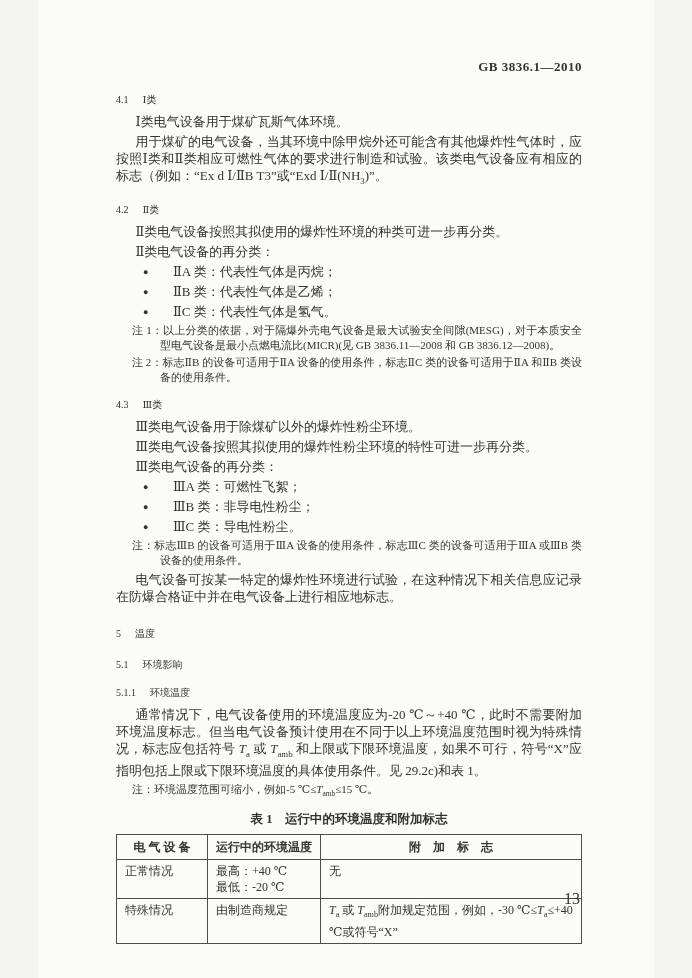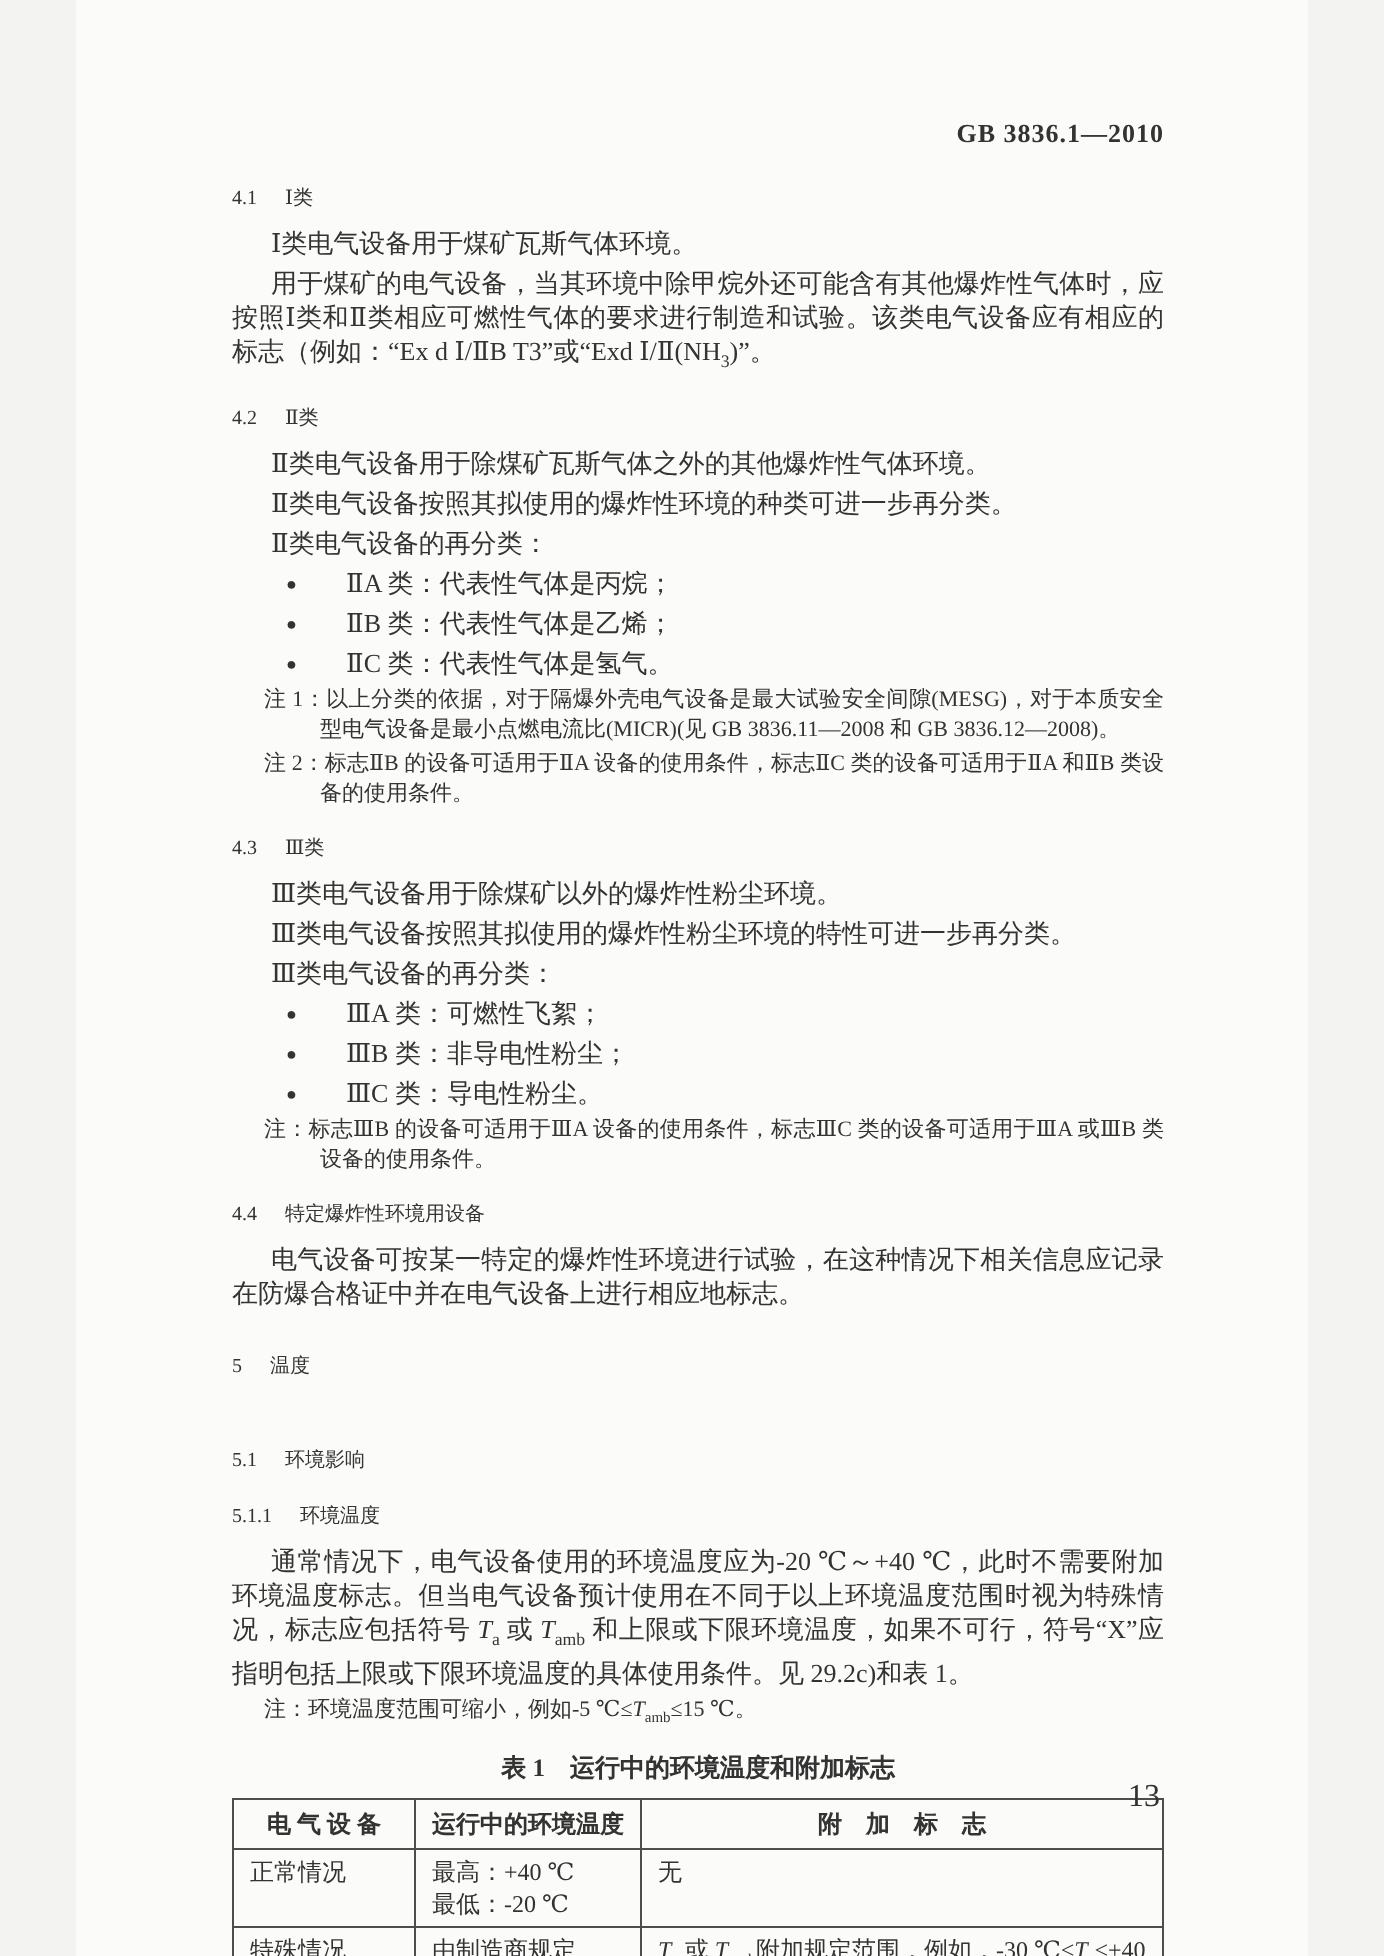--- a/index.html
+++ b/index.html
@@ -28,21 +28,21 @@
     margin-bottom: 16px;
     letter-spacing: 0.5px;
   }
   .heading {
     font-weight: normal;
     font-size: 10px;
     margin: 11px 0 5px 0;
   }
   .heading .hnum { margin-right: 14px; }
   .major-gap { margin-top: 20px; }
-  .sub-gap { margin-top: 30px; }
+  .sub-gap { margin-top: 14px; }
   p.body-p {
     margin: 3px 0;
     text-indent: 1.5em;
     text-align: justify;
   }
   .note {
     font-size: 11px;
     line-height: 15px;
     margin: 2px 0 2px 16px;
     padding-left: 28px;
@@ -110,21 +110,20 @@
 
   <div class="heading">
     <span class="hnum">4.1</span><span class="htitle">Ⅰ类</span>
   </div>
   <p class="body-p">Ⅰ类电气设备用于煤矿瓦斯气体环境。</p>
   <p class="body-p">用于煤矿的电气设备，当其环境中除甲烷外还可能含有其他爆炸性气体时，应按照Ⅰ类和Ⅱ类相应可燃性气体的要求进行制造和试验。该类电气设备应有相应的标志（例如：“Ex d Ⅰ/ⅡB T3”或“Exd Ⅰ/Ⅱ(NH<sub>3</sub>)”。</p>
 
   <div class="heading">
     <span class="hnum">4.2</span><span class="htitle">Ⅱ类</span>
   </div>
-  <p class="body-p">Ⅱ类电气设备用于除煤矿瓦斯气体之外的其他爆炸性气体环境。</p>
   <p class="body-p">Ⅱ类电气设备按照其拟使用的爆炸性环境的种类可进一步再分类。</p>
   <p class="body-p">Ⅱ类电气设备的再分类：</p>
   <ul class="bullets">
     <li><span class="bullet">●</span><span>ⅡA 类：代表性气体是丙烷；</span></li>
     <li><span class="bullet">●</span><span>ⅡB 类：代表性气体是乙烯；</span></li>
     <li><span class="bullet">●</span><span>ⅡC 类：代表性气体是氢气。</span></li>
   </ul>
   <div class="note">注 1：以上分类的依据，对于隔爆外壳电气设备是最大试验安全间隙(MESG)，对于本质安全型电气设备是最小点燃电流比(MICR)(见 GB 3836.11—2008 和 GB 3836.12—2008)。</div>
   <div class="note">注 2：标志ⅡB 的设备可适用于ⅡA 设备的使用条件，标志ⅡC 类的设备可适用于ⅡA 和ⅡB 类设备的使用条件。</div>
 
@@ -134,23 +133,20 @@
   <p class="body-p">Ⅲ类电气设备用于除煤矿以外的爆炸性粉尘环境。</p>
   <p class="body-p">Ⅲ类电气设备按照其拟使用的爆炸性粉尘环境的特性可进一步再分类。</p>
   <p class="body-p">Ⅲ类电气设备的再分类：</p>
   <ul class="bullets">
     <li><span class="bullet">●</span><span>ⅢA 类：可燃性飞絮；</span></li>
     <li><span class="bullet">●</span><span>ⅢB 类：非导电性粉尘；</span></li>
     <li><span class="bullet">●</span><span>ⅢC 类：导电性粉尘。</span></li>
   </ul>
   <div class="note">注：标志ⅢB 的设备可适用于ⅢA 设备的使用条件，标志ⅢC 类的设备可适用于ⅢA 或ⅢB 类设备的使用条件。</div>
 
-  <div class="heading">
-    <span class="hnum">4.4</span><span class="htitle">特定爆炸性环境用设备</span>
-  </div>
   <p class="body-p">电气设备可按某一特定的爆炸性环境进行试验，在这种情况下相关信息应记录在防爆合格证中并在电气设备上进行相应地标志。</p>
 
   <div class="heading major-gap">
     <span class="hnum">5</span><span class="htitle">温度</span>
   </div>
   <div class="heading sub-gap">
     <span class="hnum">5.1</span><span class="htitle">环境影响</span>
   </div>
   <div class="heading">
     <span class="hnum">5.1.1</span><span class="htitle">环境温度</span>

